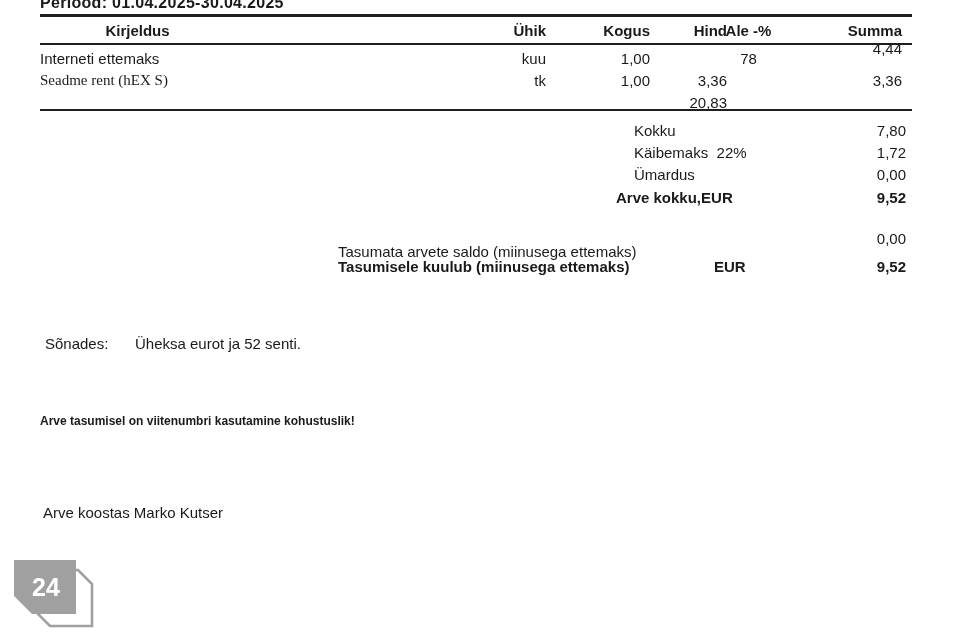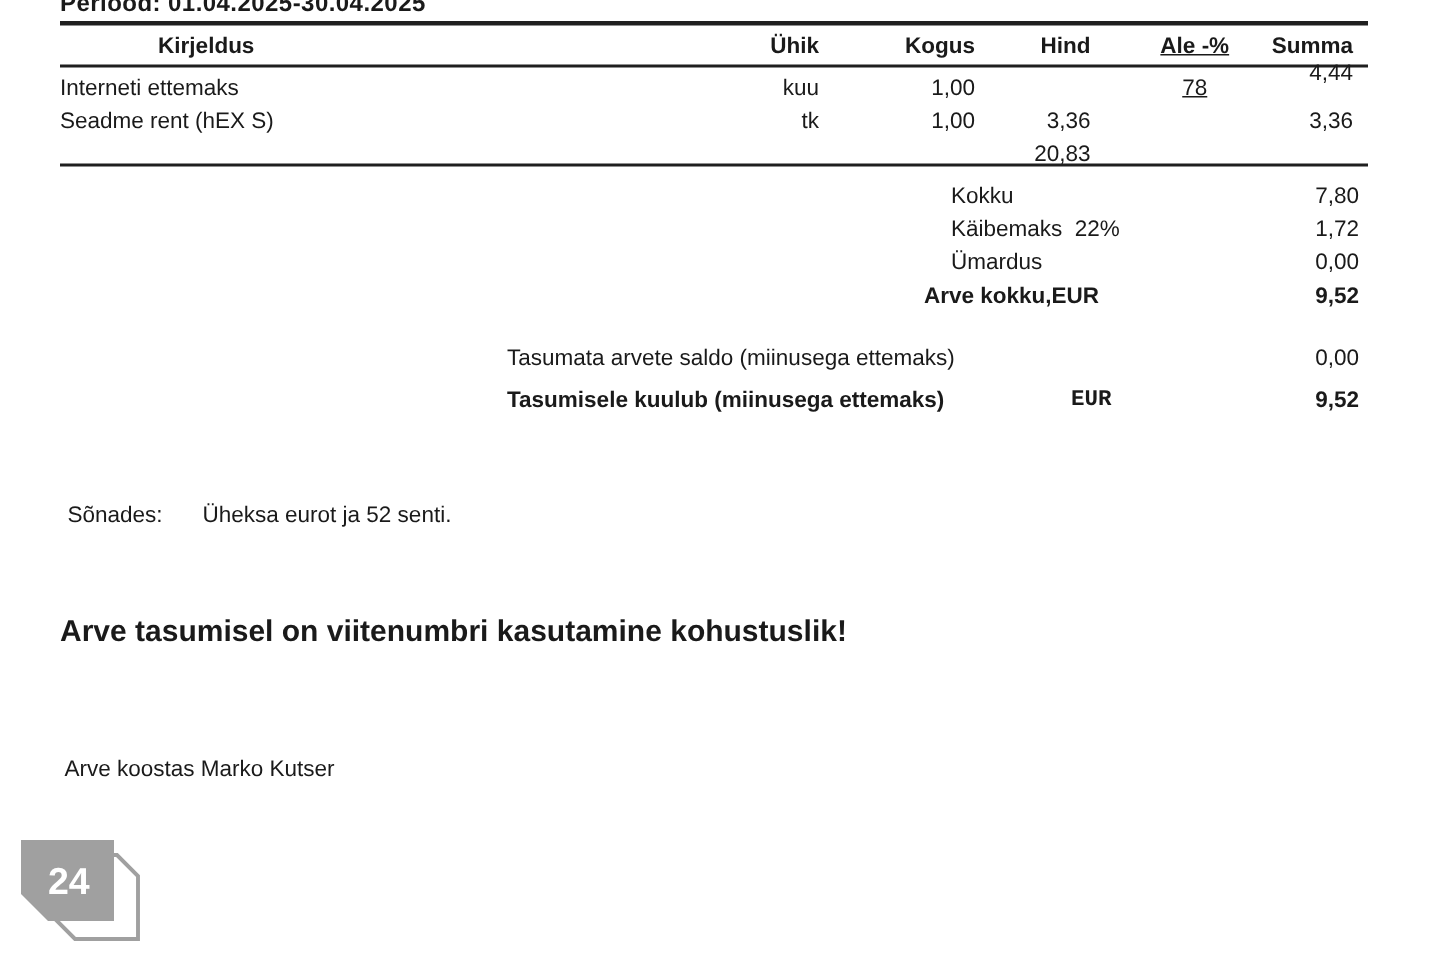--- a/index.html
+++ b/index.html
@@ -12,21 +12,21 @@
   .b{font-weight:bold;}
   .r{text-align:right;}
   .c{text-align:center;}
   .rule{position:absolute;background:#1f1f1f;}
   .pre{white-space:pre;text-align:center;}
   
   .col-desc{left:40px;width:360px;}
   .col-uhik{left:430px;width:116px;}
   .col-kogus{left:548px;width:102px;}
   .col-hind{left:650px;width:77px;}
-  .col-ale{left:764px;width:65px;text-decoration:underline;}
+  .col-ale{left:716px;width:65px;}
   .col-summa{left:788px;width:114px;}
   .val-col{left:798px;width:108px;}
 </style>
 </head>
 <body>
 
 <div class="abs b" style="left:40px;top:-7px;font-size:16px;line-height:19px;letter-spacing:0.3px;">Periood: 01.04.2025-30.04.2025</div>
 
 <div class="rule" style="left:40px;top:14px;width:872px;height:2.5px;"></div>
 <div class="rule" style="left:40px;top:43px;width:872px;height:2px;"></div>
@@ -44,21 +44,21 @@
 <div>
   <div class="abs col-desc" style="top:50px;">Interneti ettemaks</div>
   <div class="abs r col-uhik" style="top:50px;">kuu</div>
   <div class="abs r col-kogus" style="top:50px;">1,00</div>
   <div class="abs r col-hind" style="top:50px;margin-top:44px;">20,83</div>
   <div class="abs c col-ale" style="top:50px;">78</div>
   <div class="abs r col-summa" style="top:40px;">4,44</div>
 </div>
 
 <div>
-  <div class="abs col-desc" style="top:72px;">Seadme rent (hEX S)</div>
+  <div class="abs col-desc" style="top:72px;font-family:Liberation Serif, serif;">Seadme rent (hEX S)</div>
   <div class="abs r col-uhik" style="top:72px;">tk</div>
   <div class="abs r col-kogus" style="top:72px;">1,00</div>
   <div class="abs r col-hind" style="top:72px;">3,36</div>
   <div class="abs c col-ale" style="top:72px;"></div>
   <div class="abs r col-summa" style="top:72px;">3,36</div>
 </div>
 
 <div>
   <div class="abs" style="left:634px;top:122px;">Kokku</div>
   <div class="abs r val-col" style="top:122px;">7,80</div>
@@ -67,34 +67,34 @@
   <div class="abs r val-col" style="top:144px;">1,72</div>
 
   <div class="abs" style="left:634px;top:166px;">Ümardus</div>
   <div class="abs r val-col" style="top:166px;">0,00</div>
 
   <div class="abs b" style="left:616px;top:189px;text-align:right;">Arve kokku,EUR</div>
   <div class="abs b r val-col" style="top:189px;">9,52</div>
 </div>
 
 <div>
-  <div class="abs" style="left:338px;top:230px;text-align:right;">Tasumata arvete saldo (miinusega ettemaks)</div>
+  <div class="abs" style="left:338px;top:243px;text-align:right;">Tasumata arvete saldo (miinusega ettemaks)</div>
   <div class="abs r val-col" style="top:230px;">0,00</div>
 
   <div class="abs b" style="left:338px;top:258px;">Tasumisele kuulub (miinusega ettemaks)</div>
-  <div class="abs b" style="left:714px;top:258px;font-family:Liberation Mono, monospace;">EUR</div>
+  <div class="abs b" style="left:714px;top:258px;">EUR</div>
   <div class="abs b r val-col" style="top:258px;">9,52</div>
 </div>
 
 <div>
   <div class="abs" style="left:45px;top:335px;">Sõnades:</div>
   <div class="abs" style="left:135px;top:335px;">Üheksa eurot ja 52 senti.</div>
 </div>
 
-<div class="abs b" style="left:40px;top:412px;font-size:20px;line-height:19px;">Arve tasumisel on viitenumbri kasutamine kohustuslik!</div>
+<div class="abs b" style="left:40px;top:412px;font-size:12px;line-height:19px;">Arve tasumisel on viitenumbri kasutamine kohustuslik!</div>
 
 <div class="abs" style="left:43px;top:504px;">Arve koostas Marko Kutser</div>
 
 <svg class="abs" style="left:12px;top:558px;" width="82" height="72" viewBox="0 0 82 72">
   <path d="M36,12 H66 L80,26 V68 H38 L24,54 V48" fill="none" stroke="#a0a0a0" stroke-width="2.6"></path>
   <path d="M2,2 H64 V56 H20 L2,38 Z" fill="#a0a0a0"></path>
   <text x="20" y="38" font-size="25" font-weight="bold" fill="#ffffff" font-family="Liberation Sans, sans-serif">24</text>
 </svg>
 
 </body></html>

